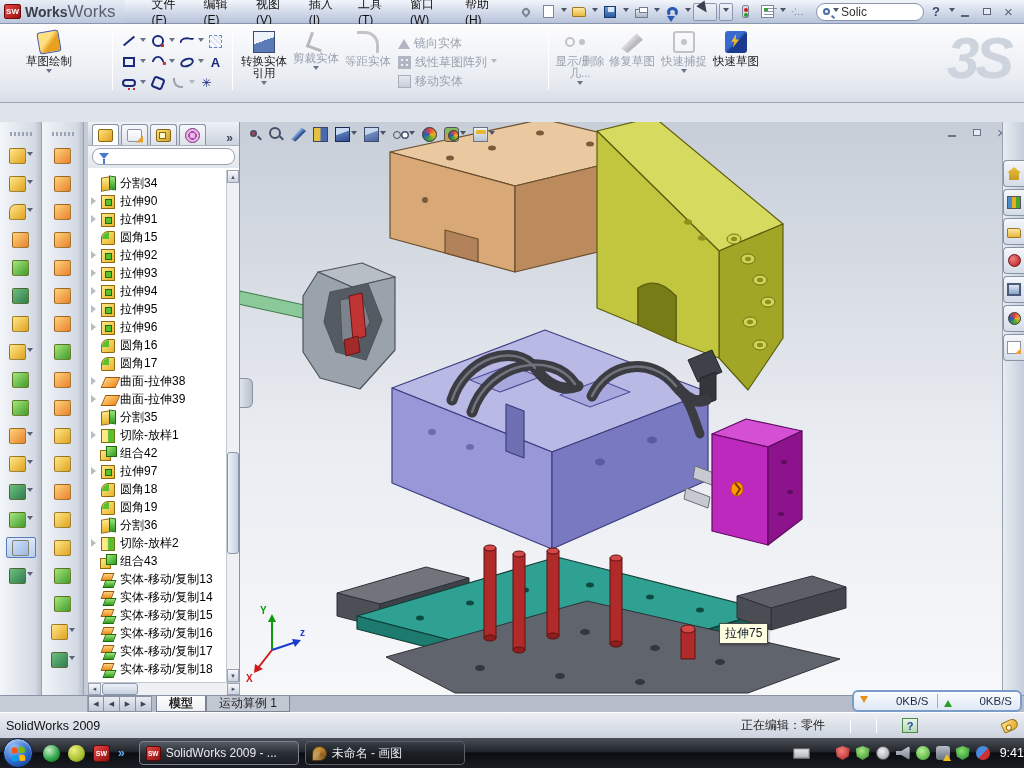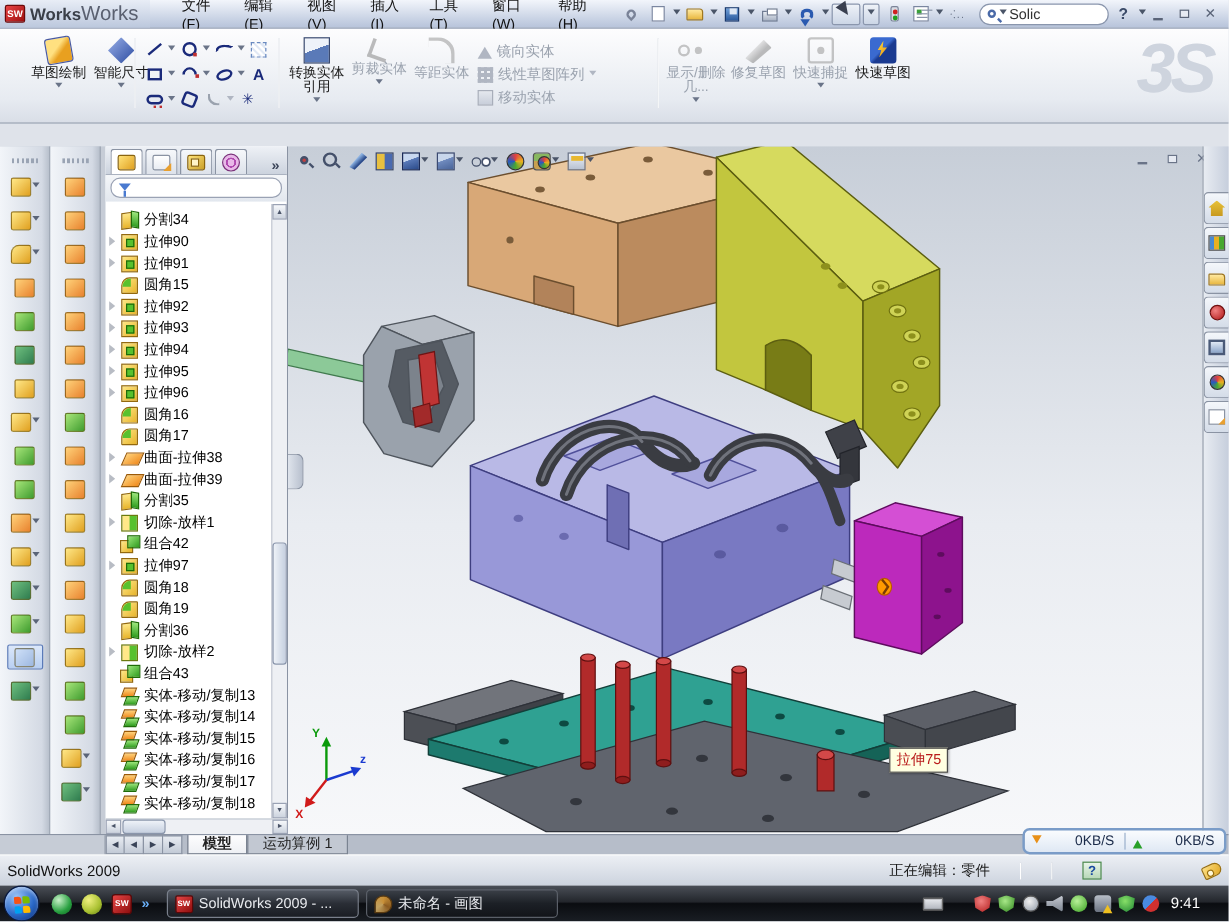--- a/index.html
+++ b/index.html
@@ -175,21 +175,21 @@
   .h-cube { background:linear-gradient(160deg,#c8d8f0 40%,#5a7ab8 42%,#2a4a8a); border:1px solid #1a2a58; }
   .h-glasses::before { content:''; position:absolute; left:0; top:4px; width:6px; height:6px; border:1.5px solid #44506a; border-radius:50%; box-shadow:8px 0 0 -1.5px #fff, 8px 0 0 0 #44506a; }
   .h-ball { border-radius:50%; background:conic-gradient(#e04040,#e8b020,#48a830,#2858c0,#e04040); border:1px solid #333; }
   .h-scene { border-radius:3px; background:linear-gradient(#88b860 50%,#c8a050 50%); border:1px solid #555; position:relative; }
   .h-scene::after { content:''; position:absolute; left:3px; top:2px; width:9px; height:9px; border-radius:50%; background:conic-gradient(#e04040,#e8b020,#48a830,#2858c0,#e04040); border:1px solid #333; }
   .h-settings { background:linear-gradient(#eef2f8,#b8c2d2); border:1px solid #6a7488; position:relative; }
   .h-settings::after { content:''; position:absolute; left:2px; top:2px; width:10px; height:4px; background:#e8b830; }
   .hud-caret { width:0; height:0; border:3px solid transparent; border-top:4px solid #4a5468; margin-left:1px; }
   .docctl { position:absolute; left:942px; top:1px; display:flex; gap:6px; align-items:center; height:18px; }
   .docctl .wbtn { color:#6a7488; }
-  .tooltip { position:absolute; left:741px; top:501px; padding:1px 5px; background:#ffffe1; border:1px solid #4a4a4a; font-size:12px; color:#b91c1c; box-shadow:1px 1px 2px rgba(0,0,0,.35); }
+  .tooltip { position:absolute; left:719px; top:501px; padding:1px 5px; background:#ffffe1; border:1px solid #4a4a4a; font-size:12px; color:#0f172a; box-shadow:1px 1px 2px rgba(0,0,0,.35); }
 
   
   .taskpane { position:absolute; right:0; top:0; width:22px; height:573px; background:linear-gradient(90deg,#e8ecf2,#c6cedc); border-left:1px solid #9aa2b0; }
   .tp-tab { position:absolute; right:0; width:21px; height:27px; background:linear-gradient(#f4f7fb,#d4dce8); border:1px solid #8a93a3; border-right:none; border-radius:4px 0 0 4px; display:flex; align-items:center; justify-content:center; }
   .tp-ic { width:14px; height:13px; }
   .tp-home { background:linear-gradient(#e8c23a,#c89a20); clip-path:polygon(50% 0,100% 45%,85% 45%,85% 100%,15% 100%,15% 45%,0 45%); }
   .tp-lib { background:linear-gradient(90deg,#4a8ad0 33%,#e8b020 33% 66%,#48a830 66%); border:1px solid #555; }
   .tp-folder { background:linear-gradient(#ffe9a0,#e8b740); border:1px solid #a07820; border-radius:1px 3px 1px 1px; height:10px; margin-top:2px; }
   .tp-toolbox { border-radius:50%; background:radial-gradient(circle at 35% 35%, #f08080, #b01818); border:1px solid #701010; width:13px; height:13px; }
   .tp-palette { background:linear-gradient(#dfe8f4,#8aa4c8); border:2px solid #4a5a78; }
@@ -232,21 +232,21 @@
   .ql-ic { width:17px; height:17px; border-radius:3px; }
   .ql-msg { border-radius:50%; background:radial-gradient(circle at 35% 30%, #c8f0c8, #28a040 60%, #106020); }
   .ql-ball { border-radius:50%; background:radial-gradient(circle at 35% 30%, #f0f080, #a8c030 60%, #607818); }
   .ql-sw { background:linear-gradient(135deg,#e84545,#8e0e0e); border:1px solid #5a0808; color:#fff; font-size:7px; font-weight:bold; display:flex; align-items:center; justify-content:center; }
   .ql-more { color:#6ab0f8; font-weight:bold; font-size:12px; }
   .taskbtns { display:flex; gap:6px; margin-left:14px; }
   .taskbtn { width:160px; height:24px; border-radius:4px; border:1px solid #5a5f68; background:linear-gradient(#3a3f47,#1c2026 50%,#121419); display:flex; align-items:center; padding:0 6px; gap:5px; color:#e8eaee; overflow:hidden; white-space:nowrap; }
   .taskbtn.active { background:linear-gradient(#555b65,#2a2e36 50%,#1a1d23); border-color:#7a808c; }
   .tk-sw { width:15px; height:15px; flex:none; background:linear-gradient(135deg,#e84545,#8e0e0e); border:1px solid #5a0808; color:#fff; font-size:6.5px; font-weight:bold; display:flex; align-items:center; justify-content:center; border-radius:2px; }
   .tk-paint { width:15px; height:15px; flex:none; border-radius:50% 50% 50% 0; background:conic-gradient(#c89038,#8a5a20,#c0a060,#c89038); border:1px solid #5a3a10; }
-  .tray { margin-left:auto; display:flex; align-items:center; gap:6px; padding-right:24px; }
+  .tray { margin-left:auto; display:flex; align-items:center; gap:6px; padding-right:0; }
   .kb-ic { width:17px; height:11px; background:linear-gradient(#e8eaee,#b0b4bc); border:1px solid #666; border-radius:1px;
     box-shadow:inset 0 0 0 1px rgba(0,0,0,.15); }
   .tray-ic { width:14px; height:14px; border-radius:3px; }
   .shield { clip-path:polygon(50% 0,100% 18%,92% 75%,50% 100%,8% 75%,0 18%); }
   .tr-red { background:radial-gradient(circle at 40% 35%, #f08080, #b01818); }
   .tr-green { background:radial-gradient(circle at 40% 35%, #a8e888, #288018); }
   .tr-medal { border-radius:50%; background:radial-gradient(circle at 40% 35%, #f0f0f0, #909aa8); border:1px solid #555; }
   .tr-vol { background:linear-gradient(#c8ccd4,#7a828e); clip-path:polygon(0 35%,40% 35%,100% 0,100% 100%,40% 65%,0 65%); }
   .tr-up { border-radius:50%; background:radial-gradient(circle at 40% 35%, #b8f098, #38a020); }
   .tr-net { background:linear-gradient(#b8bec8,#6a7280); position:relative; }
@@ -337,25 +337,20 @@
 
   <div class="ribbon">
     <div class="ds-mark">3S</div>
 
     <div class="rib-group" style="left:23px;">
       <div class="bigbtn">
         <span class="bic bic-sketch"></span>
         <span>草图绘制</span>
           <span class="bcaret"></span>
       </div>
-      <div class="bigbtn">
-        <span class="bic bic-dim"></span>
-        <span>智能尺寸</span>
-          <span class="bcaret"></span>
-      </div>
     </div>
     <div class="rib-sep" style="left:112px;"></div>
 
     <div class="rib-group se-grid" style="left:120px;">
       <div class="se-row">
         <span class="se-cell">
             <span class="se-line"></span>
           </span>
           <span class="se-caret"></span>
         <span class="se-cell">

